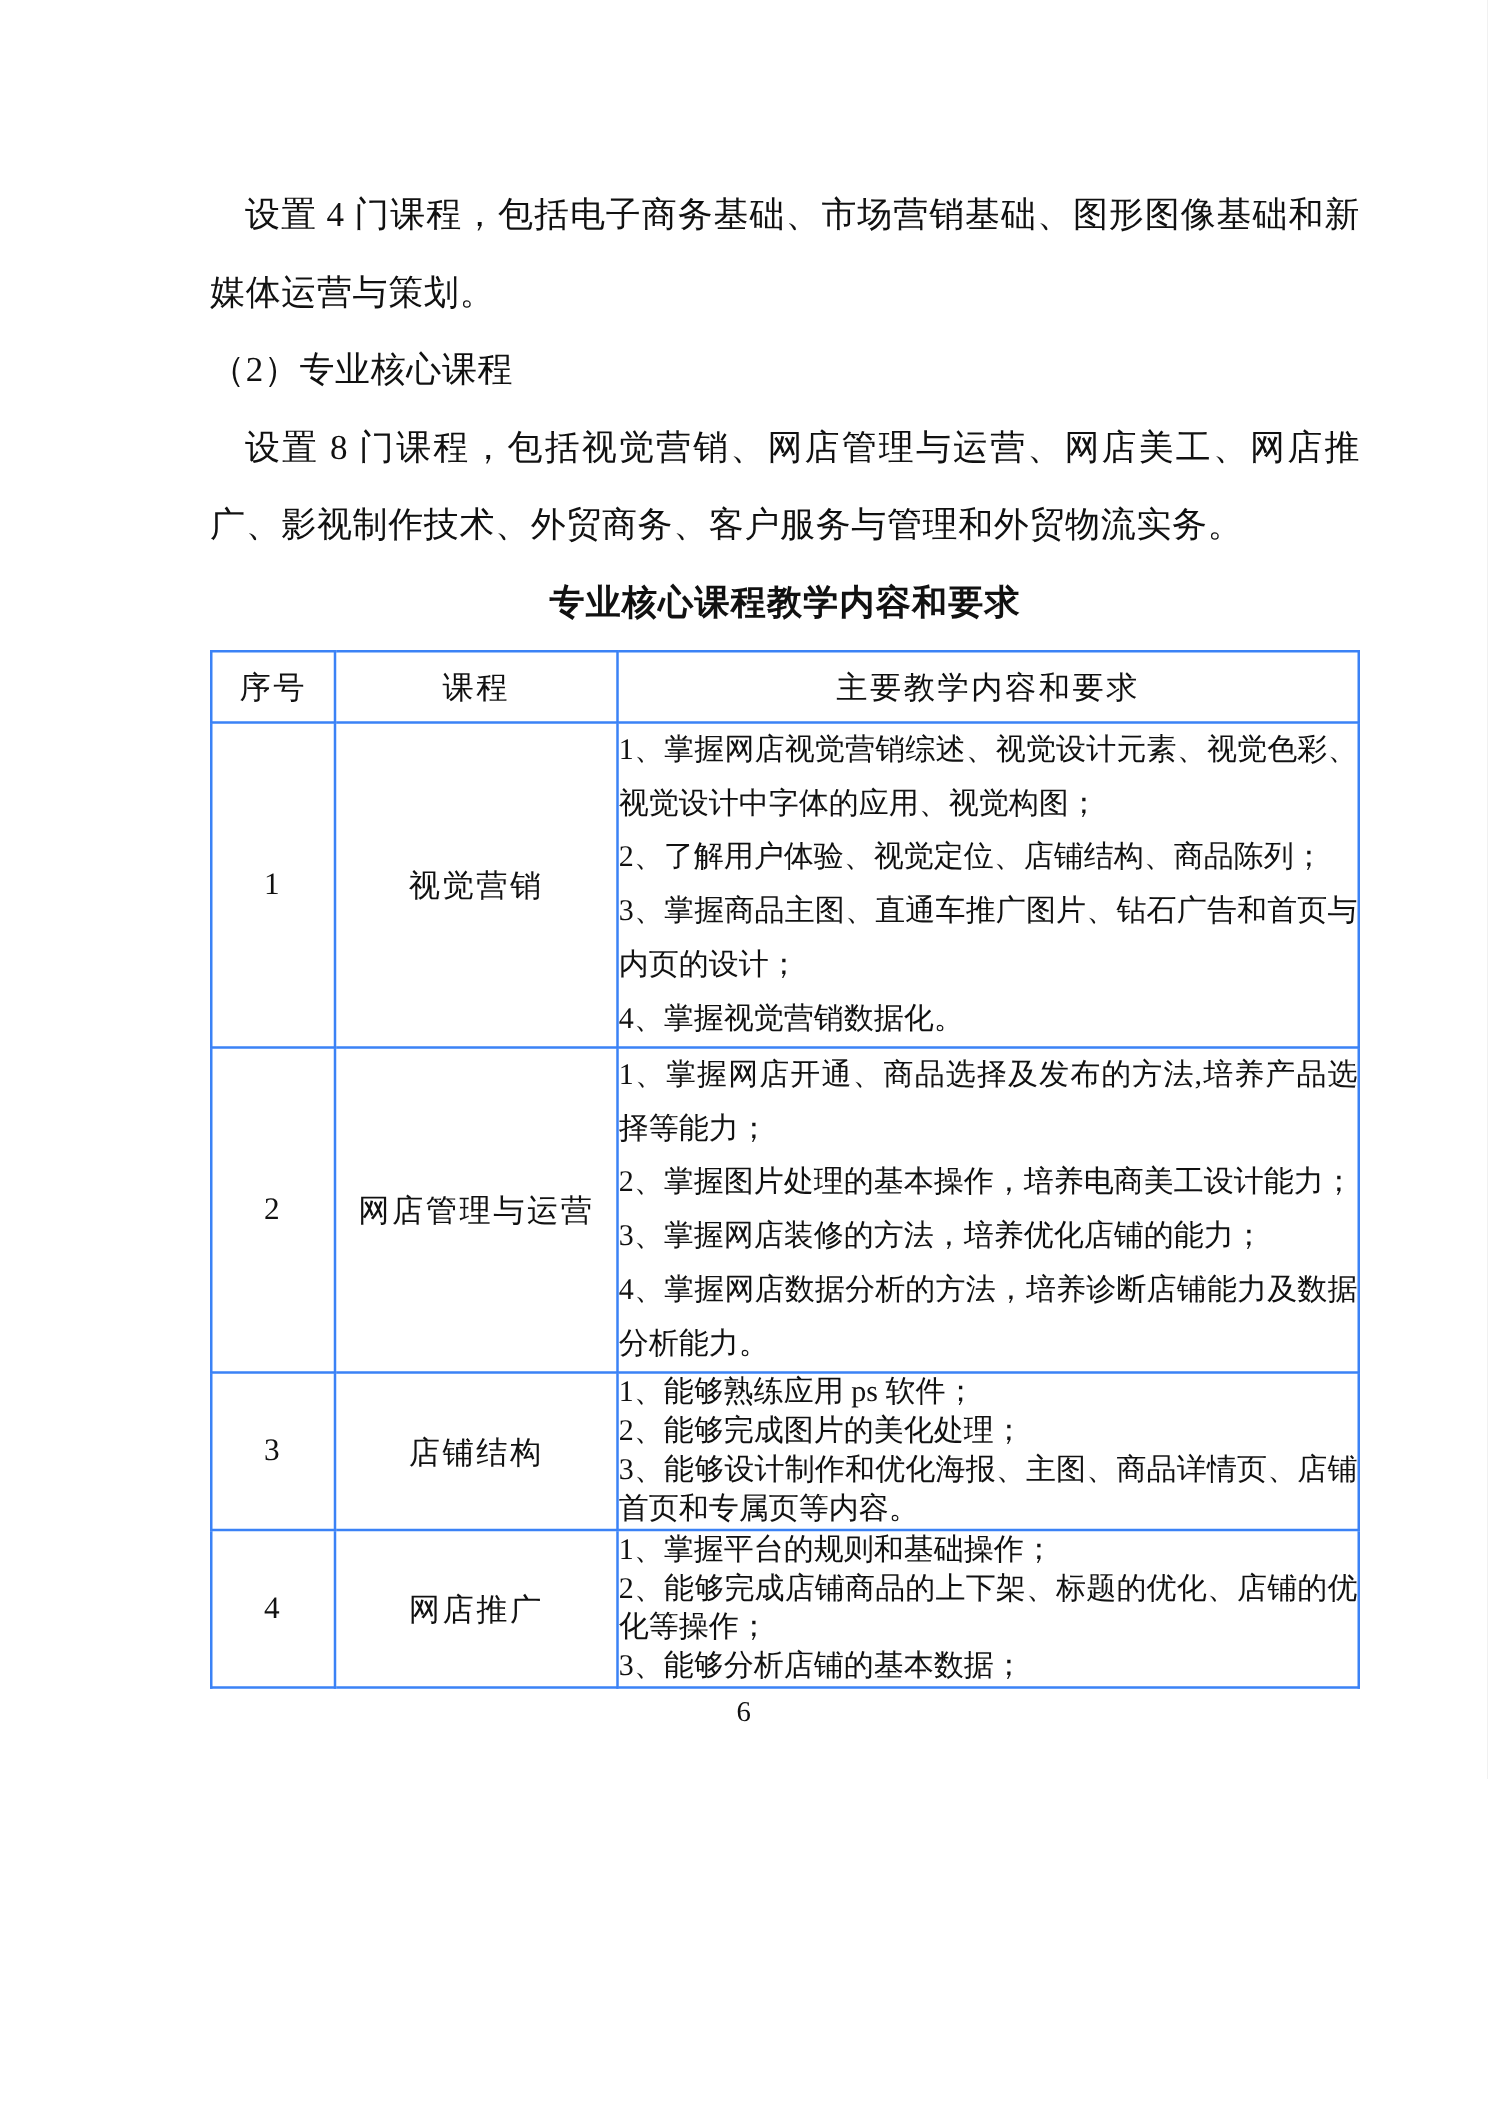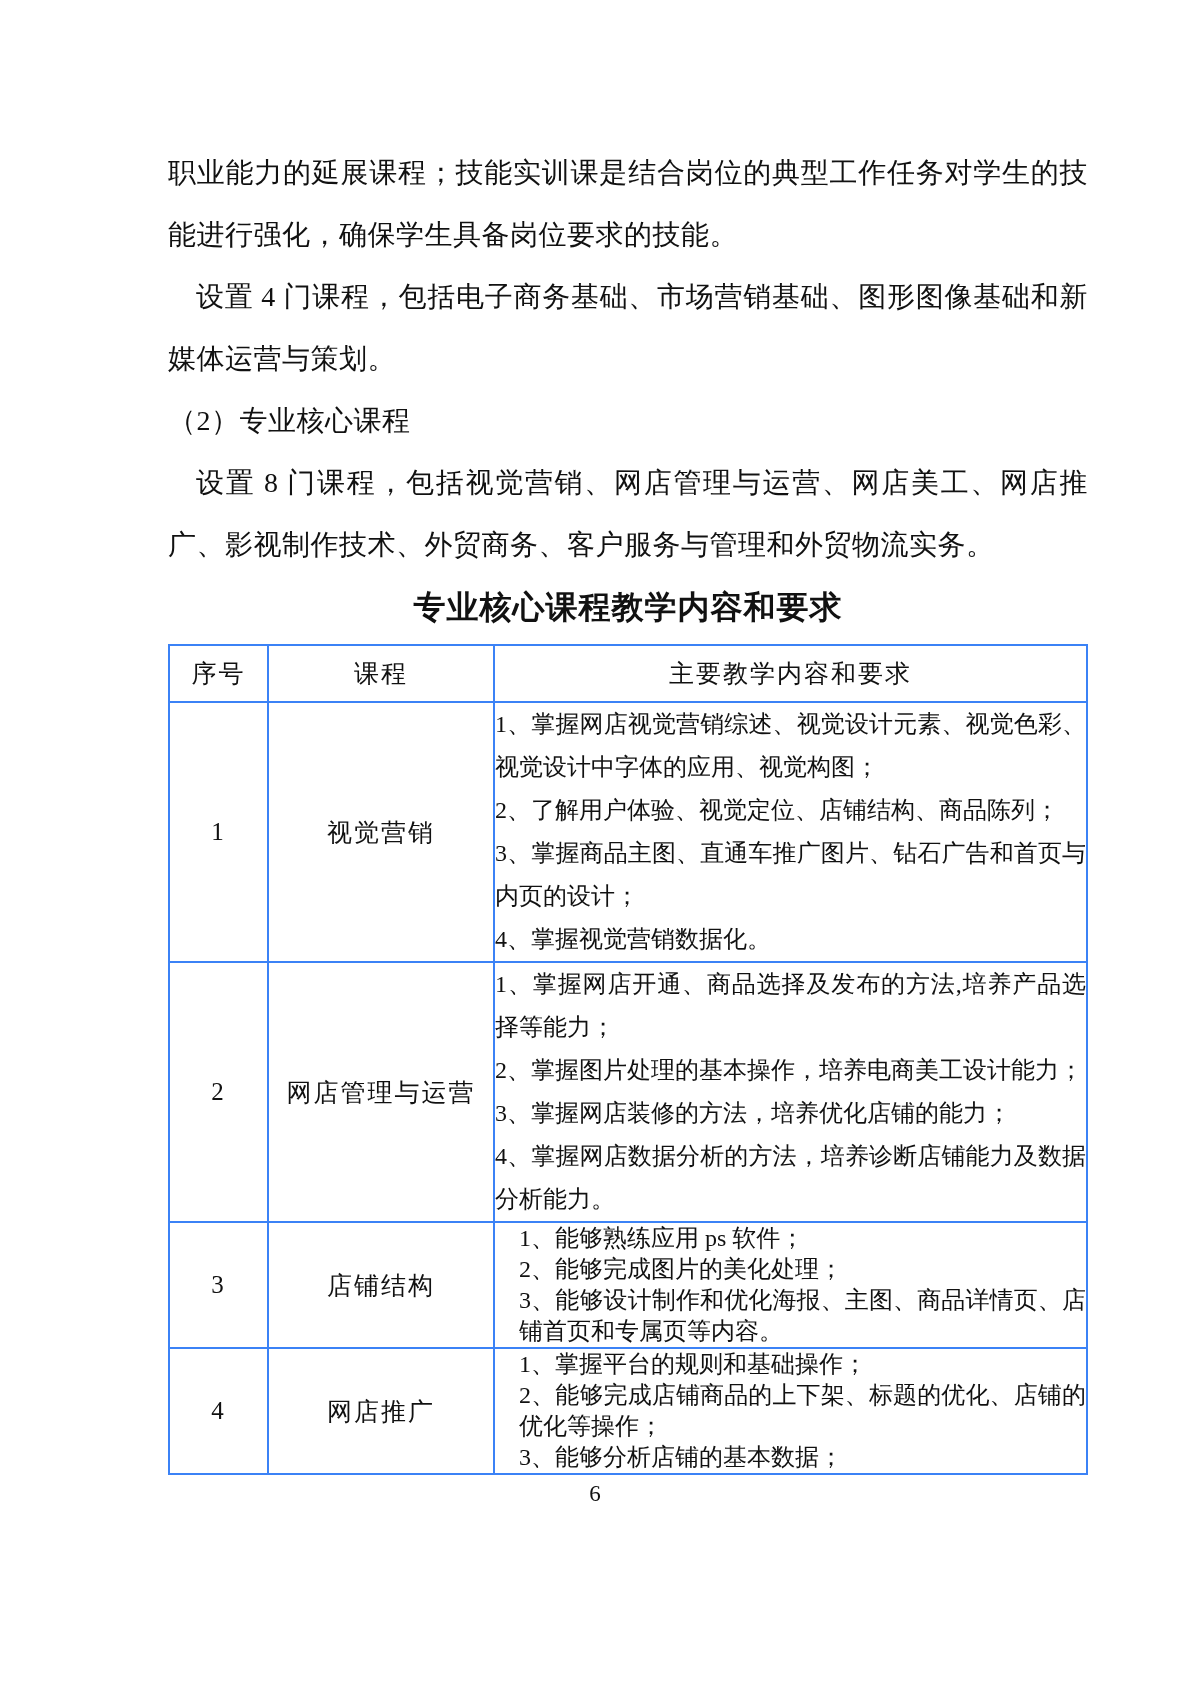--- a/index.html
+++ b/index.html
@@ -24,21 +24,21 @@
     margin: 0;
     font-size: 28px;
     line-height: 62px;
     text-align: justify;
     text-justify: inter-ideograph;
     letter-spacing: 0.5px;
   }
   .para.indent { text-indent: 1em; }
   .table-title {
     margin: 0 0 6px 0;
-    font-size: 32px;
+    font-size: 28px;
     line-height: 62px;
     font-weight: bold;
     text-align: center;
     letter-spacing: 1px;
   }
   table.course-table {
     border-collapse: collapse;
     width: 100%;
     table-layout: fixed;
   }
@@ -65,36 +65,35 @@
     font-size: 24px;
     padding: 4px 10px;
     vertical-align: middle;
     margin-top: 48px;
   }
   td.content-cell div {
     text-align: justify;
     text-justify: inter-ideograph;
   }
   tr.wide td.content-cell div { line-height: 43px; }
-  tr.narrow td.content-cell div { line-height: 31px; padding-left: 24px; }
+  tr.narrow td.content-cell div { line-height: 31px; }
   .page-number {
     width: 1190px;
     margin-left: -168px;
     margin-top: 6px;
     text-align: center;
     font-size: 23px;
   }
 </style>
 </head>
 <body>
 
 <div class="page">
   <div class="content">
 
-    <p class="para">职业能力的延展课程；技能实训课是结合岗位的典型工作任务对学生的技能进行强化，确保学生具备岗位要求的技能。</p>
     <p class="para indent">设置 4 门课程，包括电子商务基础、市场营销基础、图形图像基础和新媒体运营与策划。</p>
     <p class="para">（2）专业核心课程</p>
     <p class="para indent">设置 8 门课程，包括视觉营销、网店管理与运营、网店美工、网店推广、影视制作技术、外贸商务、客户服务与管理和外贸物流实务。</p>
 
     <h3 class="table-title">专业核心课程教学内容和要求</h3>
 
     <table class="course-table">
       <colgroup>
         <col style="width:99px">
         <col style="width:226px">

